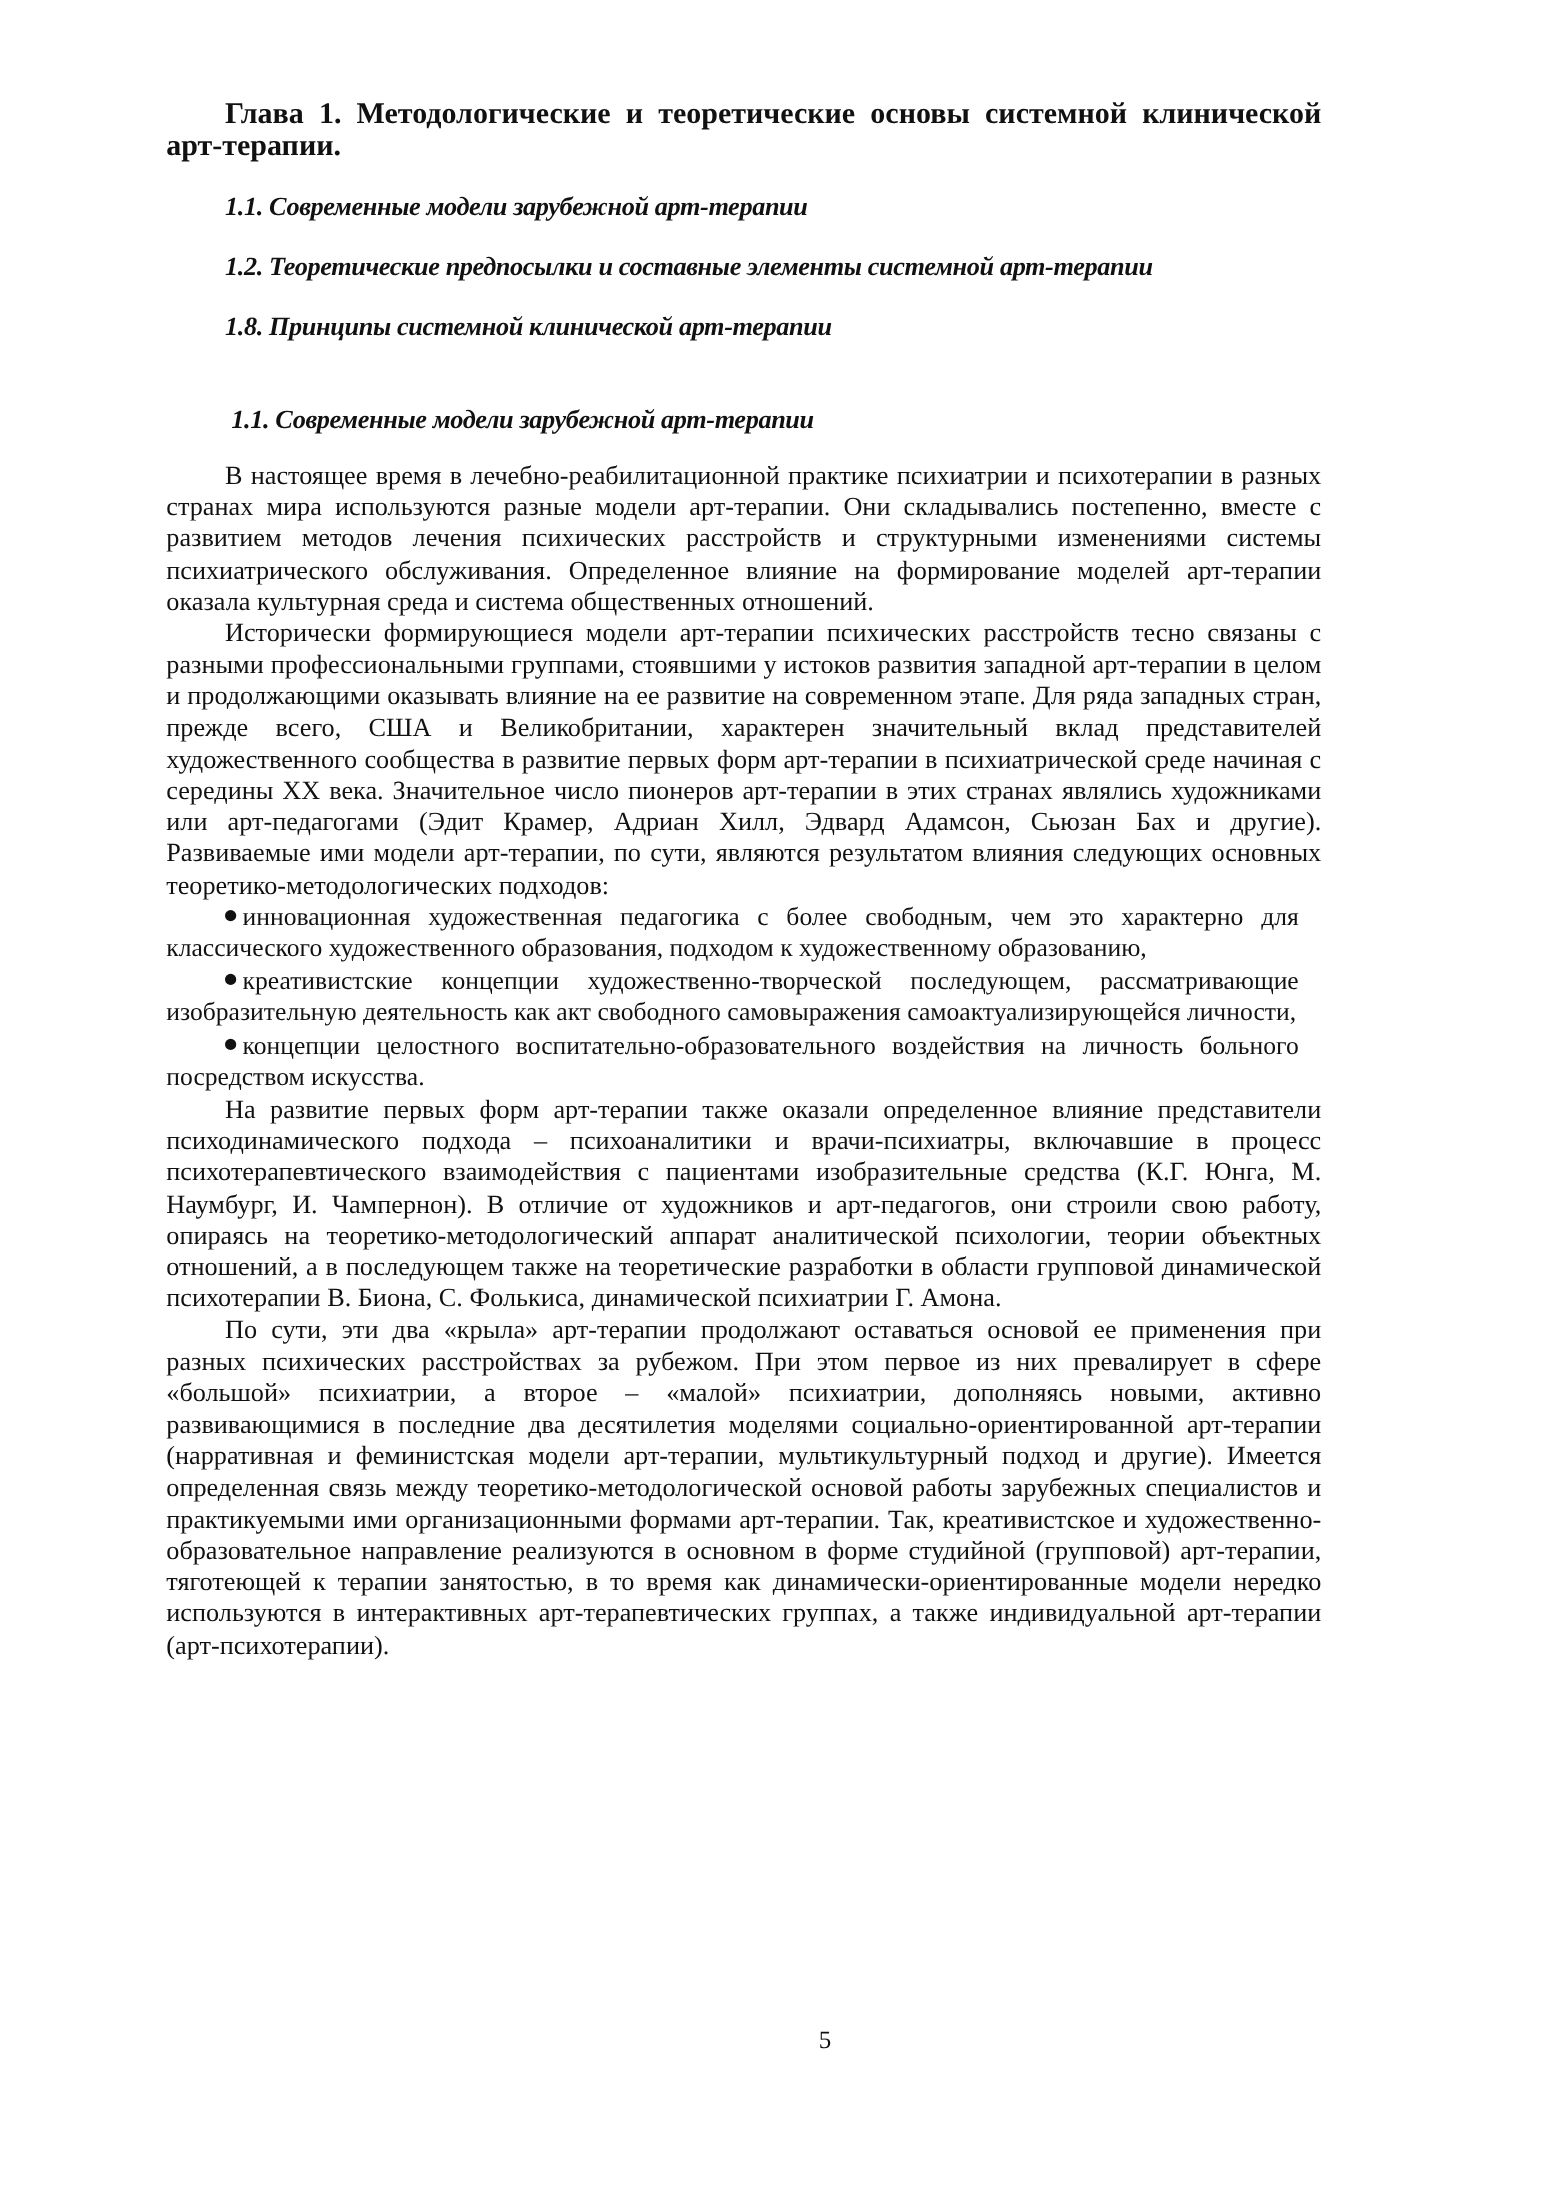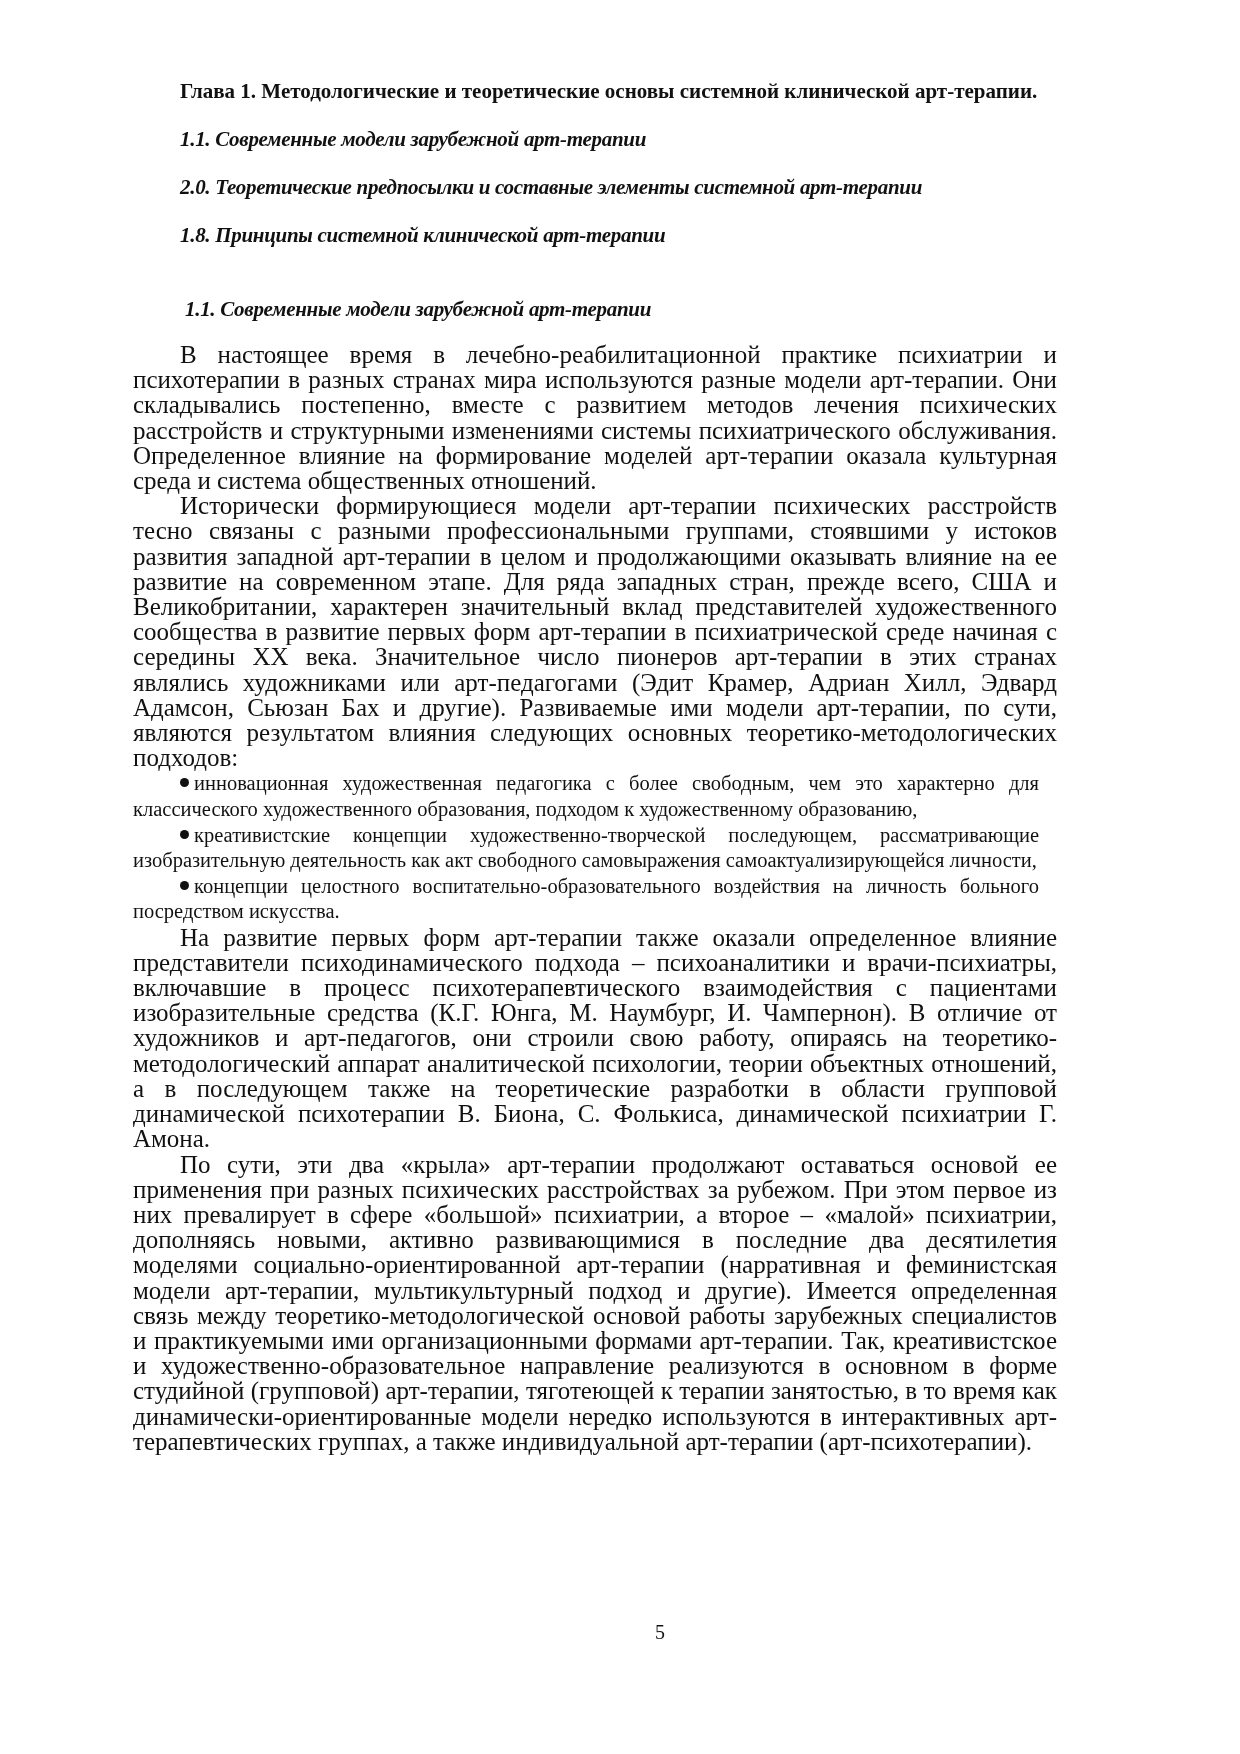--- a/index.html
+++ b/index.html
@@ -16,21 +16,21 @@
       color: #111111;
     }
     .page {
       position: absolute;
       left: 133px;
       top: 78px;
       width: 924px;
     }
     .chapter-title {
       font-weight: bold;
-      font-size: 21px;
+      font-size: 24px;
       line-height: 26px;
       text-indent: 47px;
       margin: 0;
       text-align: justify;
     }
     .toc {
       margin: 0;
       padding: 0;
       list-style: none;
     }
@@ -51,21 +51,21 @@
       font-size: 21px;
       line-height: 26px;
       padding-left: 52px;
       margin: 48px 0 0 0;
       letter-spacing: -0.3px;
     }
     .body-text {
       margin-top: 20px;
     }
     .para {
-      font-size: 25px;
+      font-size: 21px;
       line-height: 25.2px;
       text-align: justify;
       text-indent: 47px;
       margin: 0;
     }
     .bullet {
       font-size: 20.5px;
       line-height: 25.2px;
       text-align: justify;
       text-indent: 47px;
@@ -90,21 +90,21 @@
     }
   </style>
 </head>
 <body>
 
 <div class="page">
   <h1 class="chapter-title">Глава 1. Методологические и теоретические основы системной клинической арт-терапии.</h1>
 
   <ul class="toc">
     <li class="toc-item first">1.1. Современные модели зарубежной арт-терапии</li>
-    <li class="toc-item">2.0. Теоретические предпосылки и составные элементы системной арт-терапии</li>
+    <li class="toc-item">1.2. Теоретические предпосылки и составные элементы системной арт-терапии</li>
     <li class="toc-item">1.8. Принципы системной клинической арт-терапии</li>
   </ul>
 
   <h2 class="section-heading">1.1. Современные модели зарубежной арт-терапии</h2>
 
   <div class="body-text">
     <p class="para">В настоящее время в лечебно-реабилитационной практике психиатрии и психотерапии в разных странах мира используются разные модели арт-терапии. Они складывались постепенно, вместе с развитием методов лечения психических расстройств и структурными изменениями системы психиатрического обслуживания. Определенное влияние на формирование моделей арт-терапии оказала культурная среда и система общественных отношений.</p>
     <p class="para">Исторически формирующиеся модели арт-терапии психических расстройств тесно связаны с разными профессиональными группами, стоявшими у истоков развития западной арт-терапии в целом и продолжающими оказывать влияние на ее развитие на современном этапе. Для ряда западных стран, прежде всего, США и Великобритании, характерен значительный вклад представителей художественного сообщества в развитие первых форм арт-терапии в психиатрической среде начиная с середины XX века. Значительное число пионеров арт-терапии в этих странах являлись художниками или арт-педагогами (Эдит Крамер, Адриан Хилл, Эдвард Адамсон, Сьюзан Бах и другие). Развиваемые ими модели арт-терапии, по сути, являются результатом влияния следующих основных теоретико-методологических подходов:</p>
 
     <p class="bullet"><span class="bullet-mark"></span><span>инновационная художественная педагогика с более свободным, чем это характерно для классического художественного образования, подходом к художественному образованию,</span></p>

